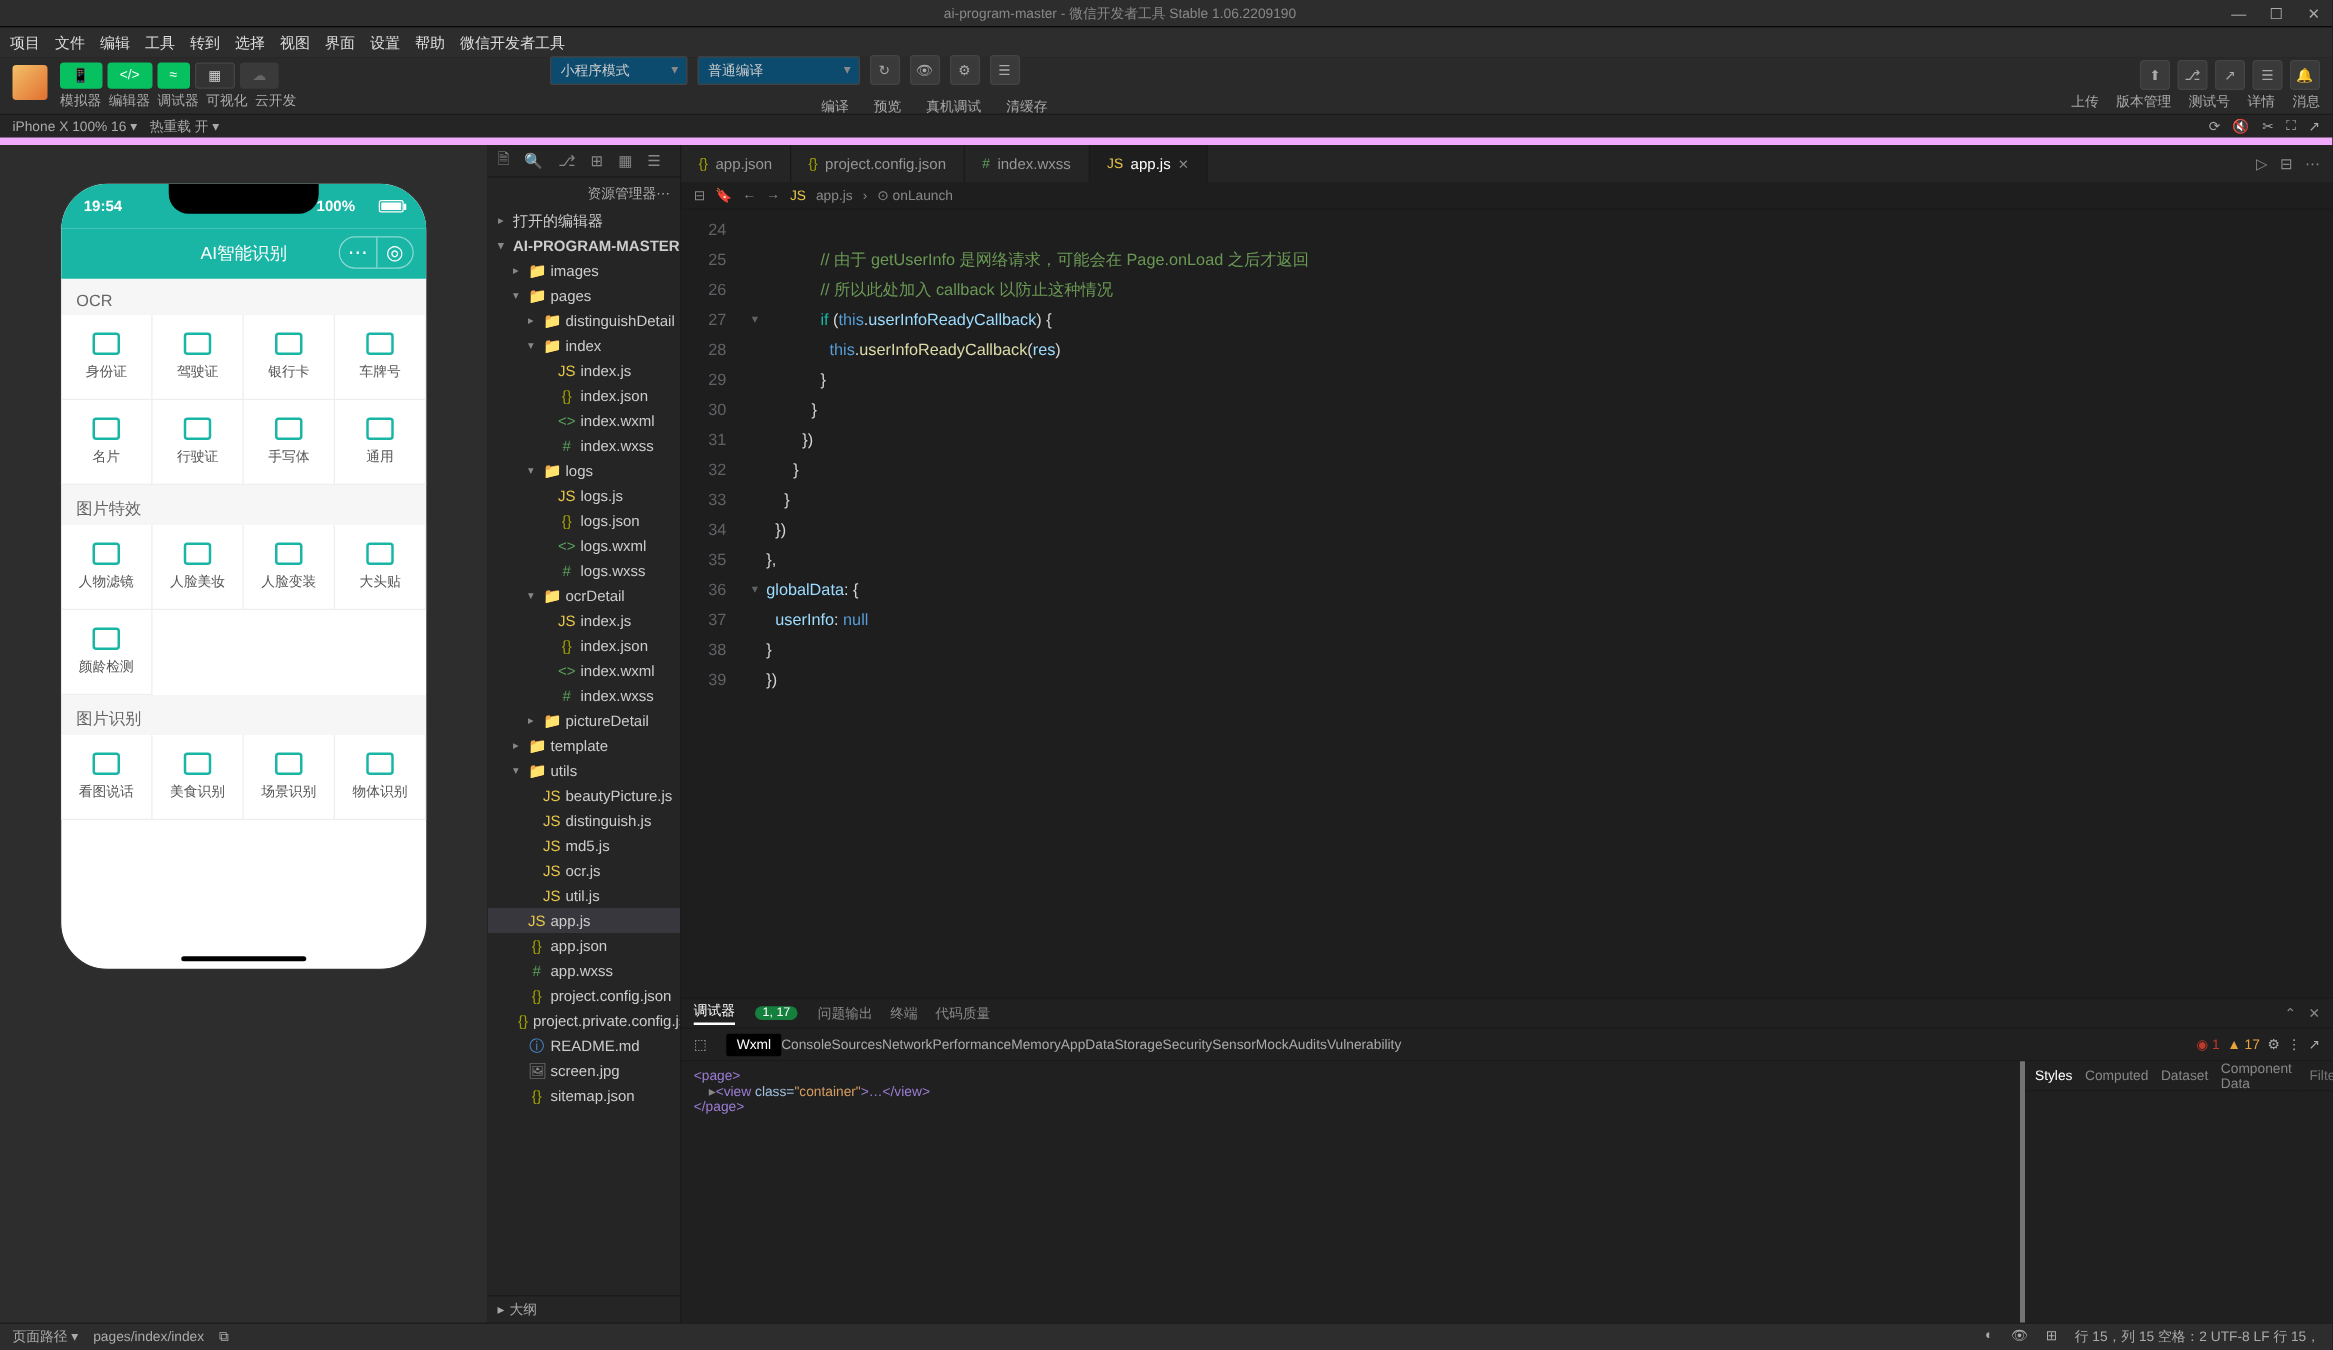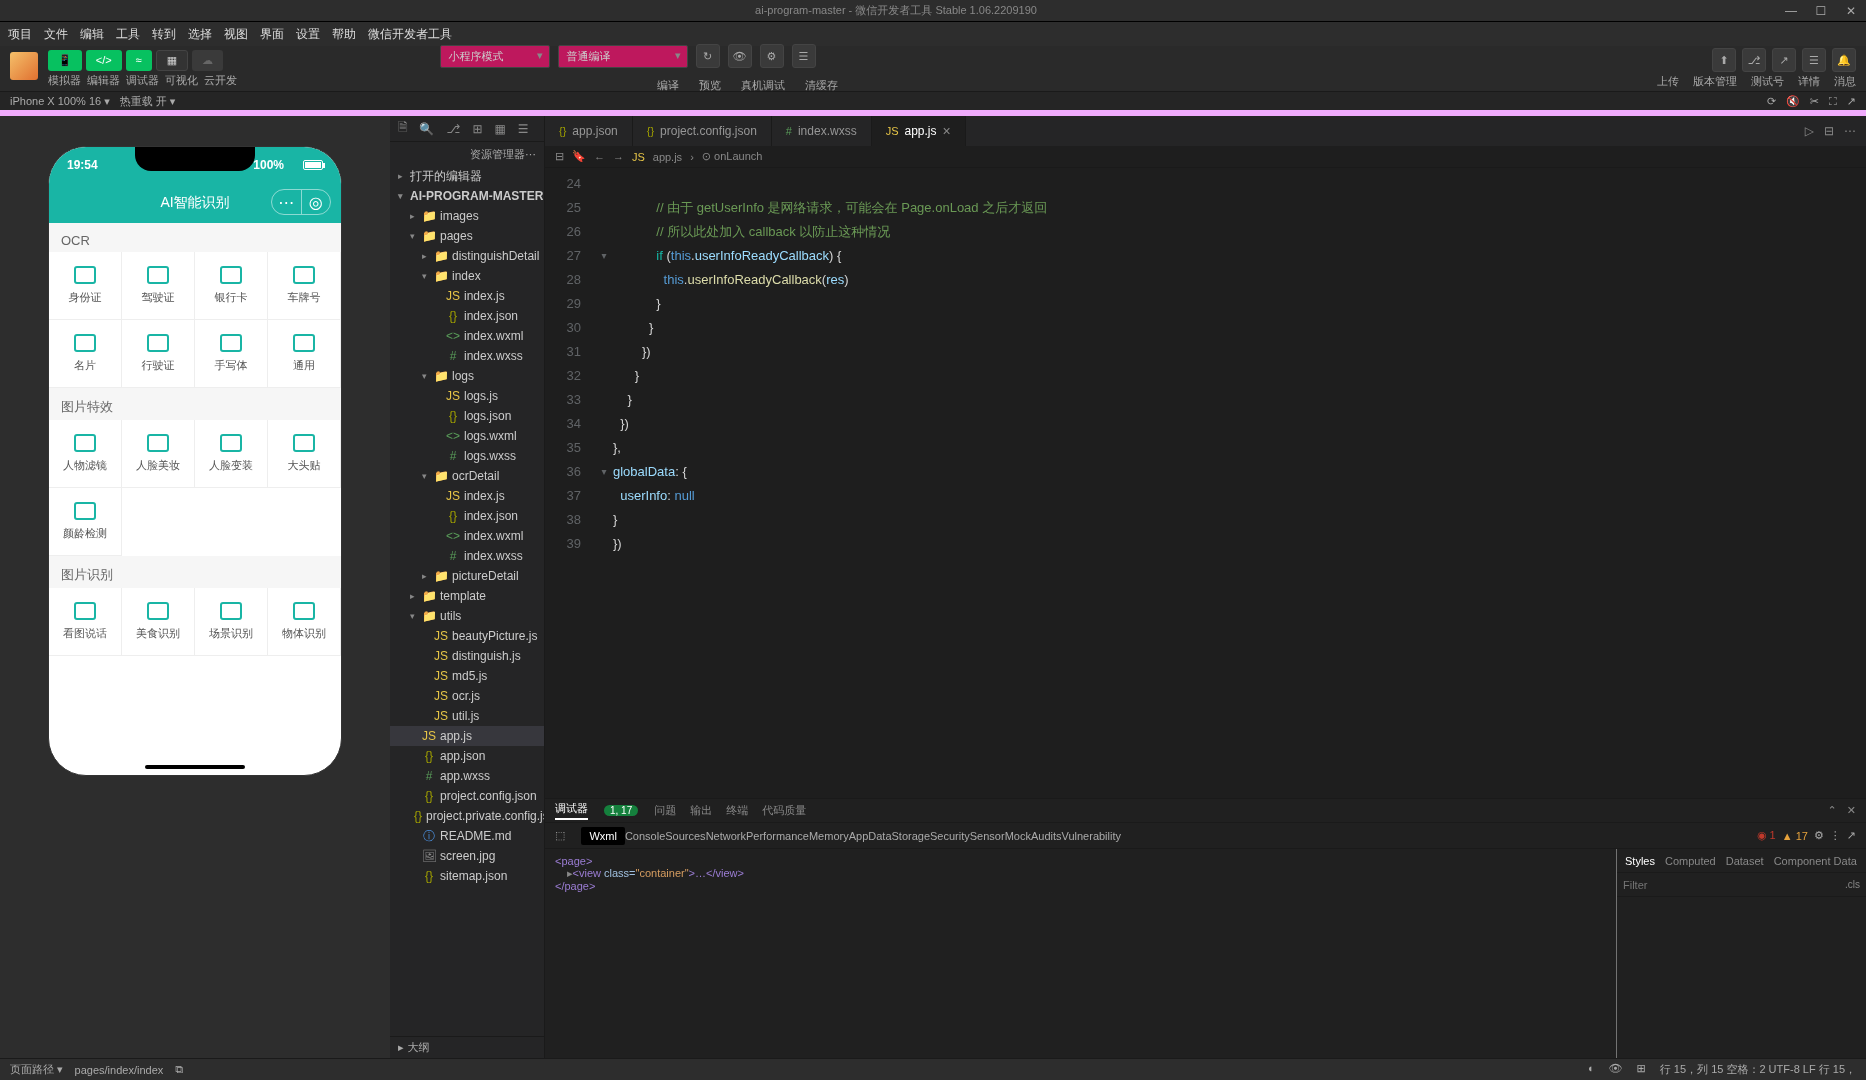--- a/index.html
+++ b/index.html
@@ -20,21 +20,21 @@
 .tb-left { display: flex; align-items: flex-start; gap: 10px; }
 .avatar { width: 28px; height: 28px; background: linear-gradient(135deg,#f5c06a,#e07030); border-radius: 3px; margin-top:2px;}
 .mode-btns { display: flex; flex-direction: column; gap: 2px; }
 .mode-row { display: flex; gap: 4px; }
 .mbtn { padding: 3px 10px; border-radius: 3px; background: #3a3a3a; color: #ccc; font-size: 11px; display:inline-flex; align-items:center; justify-content:center;}
 .mbtn.green { background: #07c160; color: #fff; }
 .mbtn.outline { background: #333; border:1px solid #444; }
 .mode-labels { display: flex; gap: 6px; font-size: 11px; color: #aaa; }
 .tb-mid { display: flex; align-items: center; gap: 10px; margin-left: 180px; flex-direction:column;}
 .tb-mid-row{display:flex;gap:8px;align-items:center;}
-.dropdown { background: #be185d; border: 1px solid #444; padding: 3px 24px 3px 8px; font-size: 11px; color: #ccc; position:relative; border-radius:2px;}
+.dropdown { background: #0c4a6e; border: 1px solid #444; padding: 3px 24px 3px 8px; font-size: 11px; color: #ccc; position:relative; border-radius:2px;}
 .dropdown:after{content:"▾"; position:absolute; right:6px; color:#888;}
 .tb-icon{width:24px;height:24px;background:#3a3a3a;border:1px solid #444;border-radius:3px;display:inline-flex;align-items:center;justify-content:center;color:#aaa;font-size:11px;}
 .tb-right{margin-left:auto;display:flex;flex-direction:column;align-items:flex-end;gap:2px;}
 .tb-right-row{display:flex;gap:6px;}
 .tb-right-labels{display:flex;gap:14px;font-size:11px;color:#aaa;}
 
 
 .devicebar { height: 24px; background: #252525; display: flex; align-items: center; padding: 0 10px; gap: 10px; font-size: 11px; color: #aaa; border-bottom:6px solid #f0abfc;}
 .devicebar .sp{margin-left:auto;display:flex;gap:10px;}
 
@@ -110,21 +110,21 @@
 .dt-tabs2{height:26px;display:flex;align-items:center;gap:16px;padding:0 10px;color:#aaa;font-size:11px;border-bottom:1px solid #1a1a1a;}
 .dt-tabs2 .act{background:#000;color:#fff;padding:3px 8px;border-radius:2px;}
 .dt-tabs2 .right{margin-left:auto;display:flex;gap:6px;align-items:center;}
 .warn-b{color:#e6a23c;}
 .err-b{color:#c0392b;}
 .dt-body{flex:1;display:flex;}
 .dt-dom{flex:1;padding:6px 10px;font-family:Consolas,monospace;font-size:11px;color:#888;}
 .tag-b{color:#9b7dd4;}
 .attr-n{color:#a0c0e0;}
 .attr-v{color:#d69d60;}
-.dt-side{width:250px;border-left:1px solid #737373;display:flex;flex-direction:column;}
+.dt-side{width:250px;border-left:4px solid #737373;display:flex;flex-direction:row;}
 .dt-st{height:24px;display:flex;align-items:center;gap:10px;padding:0 8px;font-size:11px;color:#888;border-bottom:1px solid #1a1a1a;}
 .dt-st .act{color:#fff;}
 .dt-filter{height:24px;display:flex;align-items:center;padding:0 6px;border-bottom:1px solid #1a1a1a;}
 .dt-filter input{flex:1;background:transparent;border:none;color:#ccc;font-size:11px;outline:none;}
 .cls-btn{color:#888;font-size:10px;}
 
 
 .statusbar{height:22px;background:#2d2d2d;display:flex;align-items:center;padding:0 10px;color:#aaa;font-size:11px;gap:12px;border-top:1px solid #1a1a1a;}
 .statusbar .right{margin-left:auto;display:flex;gap:14px;}
 </style>
@@ -601,21 +601,21 @@
             <div></div>
           </div>
         <div class="code" id="code"><div> </div><div>            <span class="c-comment">// 由于 getUserInfo 是网络请求，可能会在 Page.onLoad 之后才返回</span></div><div>            <span class="c-comment">// 所以此处加入 callback 以防止这种情况</span></div><div>            <span class="c-kw">if</span> (<span class="c-this">this</span>.<span class="c-prop">userInfoReadyCallback</span>) {</div><div>              <span class="c-this">this</span>.<span class="c-fn">userInfoReadyCallback</span>(<span class="c-prop">res</span>)</div><div>            }</div><div>          }</div><div>        })</div><div>      }</div><div>    }</div><div>  })</div><div>},</div><div><span class="c-prop">globalData</span>: {</div><div>  <span class="c-prop">userInfo</span>: <span class="c-const">null</span></div><div>}</div><div>})</div></div>
       </div>
     </div>
 
     <div class="devtools">
       <div class="dt-tabline">
         <span class="act">调试器</span>
         <span class="badge">1, 17</span>
-        <span id="dt-tabs1"><span style="margin-right: 14px;">问题</span><span style="margin-right: 14px;">输出</span><span style="margin-right: 14px;">终端</span><span style="margin-right: 14px;">代码质量</span></span>
+        <span id="dt-tabs1"><span style="">问题</span><span style="margin-right: 14px;">输出</span><span style="margin-right: 14px;">终端</span><span style="margin-right: 14px;">代码质量</span></span>
         <div class="right">
           <span>⌃</span>
           <span>✕</span>
         </div>
       </div>
       <div class="dt-tabs2">
         <span>⬚</span>
         <span id="dt-tabs2"><span class="act">Wxml</span><span>Console</span><span>Sources</span><span>Network</span><span>Performance</span><span>Memory</span><span>AppData</span><span>Storage</span><span>Security</span><span>Sensor</span><span>Mock</span><span>Audits</span><span>Vulnerability</span></span>
         <div class="right">
           <span class="err-b">◉ <span>1</span></span>

